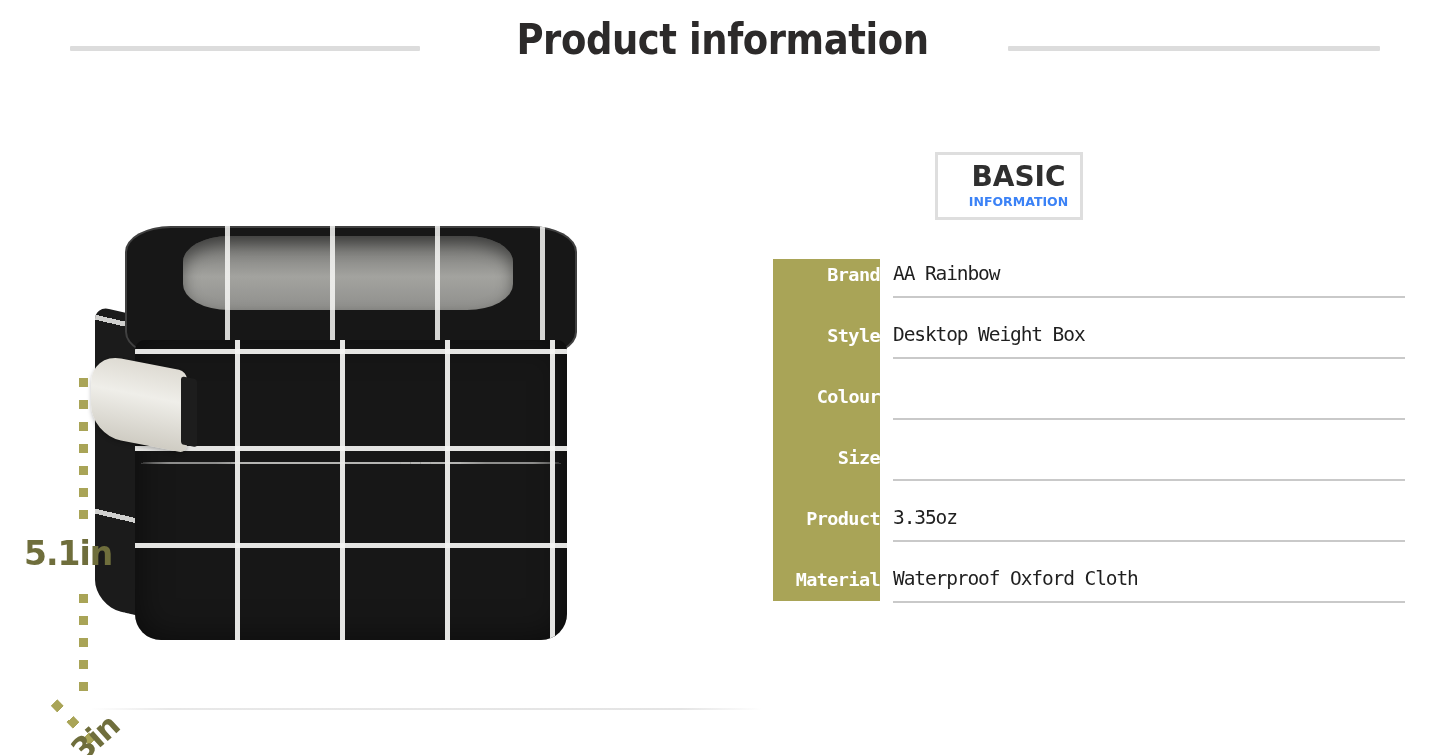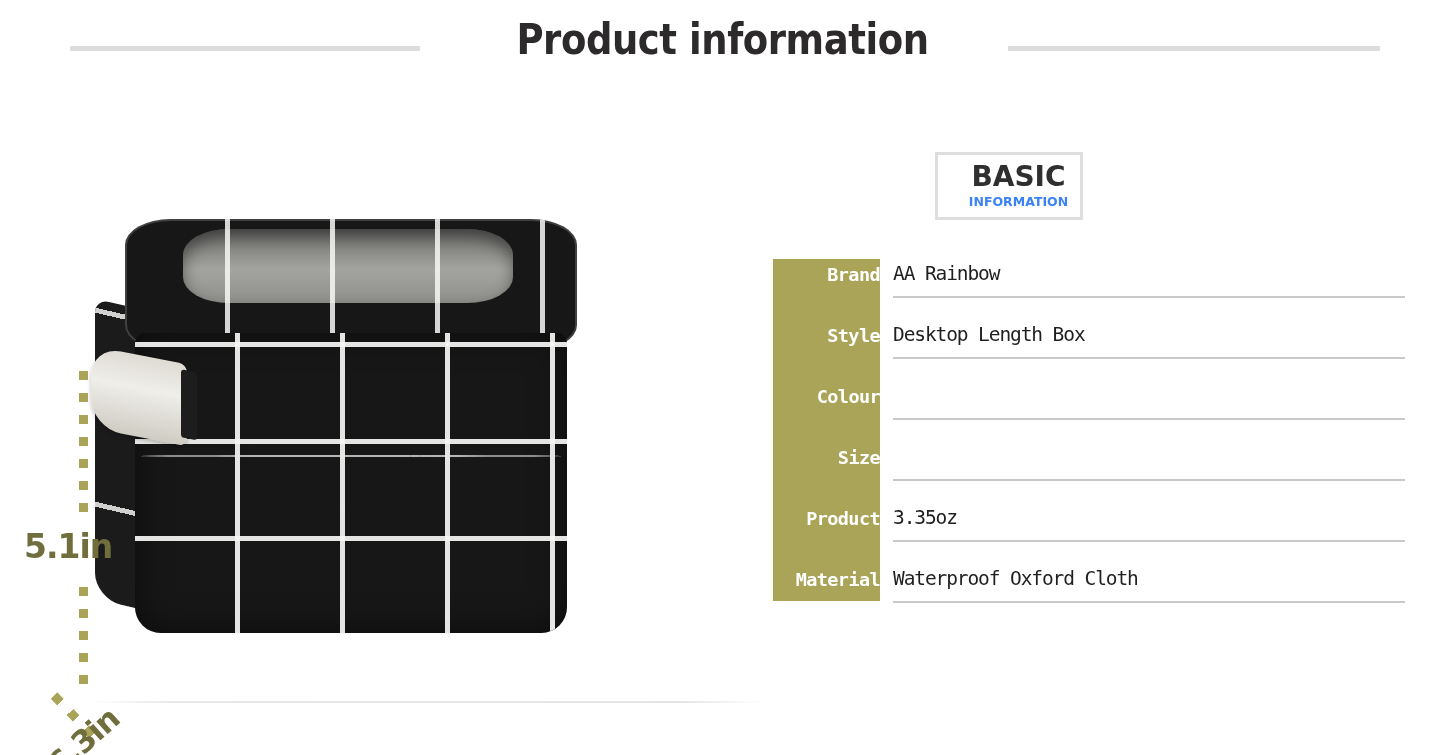--- a/index.html
+++ b/index.html
@@ -22,21 +22,21 @@
     position: absolute; left: 0; top: 14px; width: 1445px;
     text-align: center;
     font-family: "DejaVu Sans", sans-serif;
     font-weight: bold; font-size: 43px; color: #2c2a2a;
     letter-spacing: -0.5px;
     transform: scaleX(0.86);
     white-space: nowrap;
   }
 
   
-  .photo { position: absolute; left: 0px; top: 135px; width: 760px; height: 600px; }
+  .photo { position: absolute; left: 0px; top: 142px; width: 760px; height: 600px; }
 
   .floor-line {
     position: absolute; left: 90px; top: 566px; width: 672px; height: 2px;
     background: linear-gradient(90deg, rgba(228,228,228,0) 0%, #e8e8e8 12%, #e4e4e4 88%, rgba(228,228,228,0) 100%);
   }
 
   
   .basket { position: absolute; left: 95px; top: 70px; width: 590px; height: 440px; }
 
   .b-front {
@@ -224,21 +224,21 @@
   <div class="spec">
     <div class="spec-band"></div>
     <div class="spec-rows" id="spec-rows">
         <div class="spec-row">
           <div class="spec-label">Brand</div>
           <div class="spec-value">AA Rainbow</div>
           <div class="spec-underline"></div>
         </div>
         <div class="spec-row">
           <div class="spec-label">Style</div>
-          <div class="spec-value">Desktop Length Box</div>
+          <div class="spec-value">Desktop Weight Box</div>
           <div class="spec-underline"></div>
         </div>
         <div class="spec-row">
           <div class="spec-label">Colour</div>
           <div class="spec-underline"></div>
         </div>
         <div class="spec-row wide">
           <div class="spec-label">Size</div>
           <div class="spec-underline"></div>
         </div>

